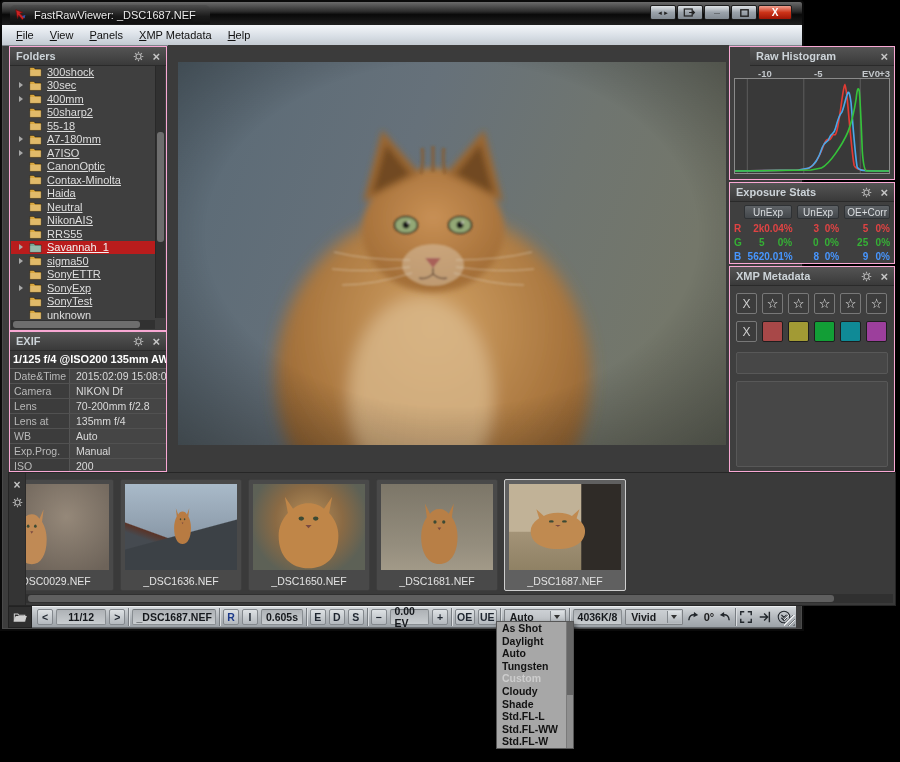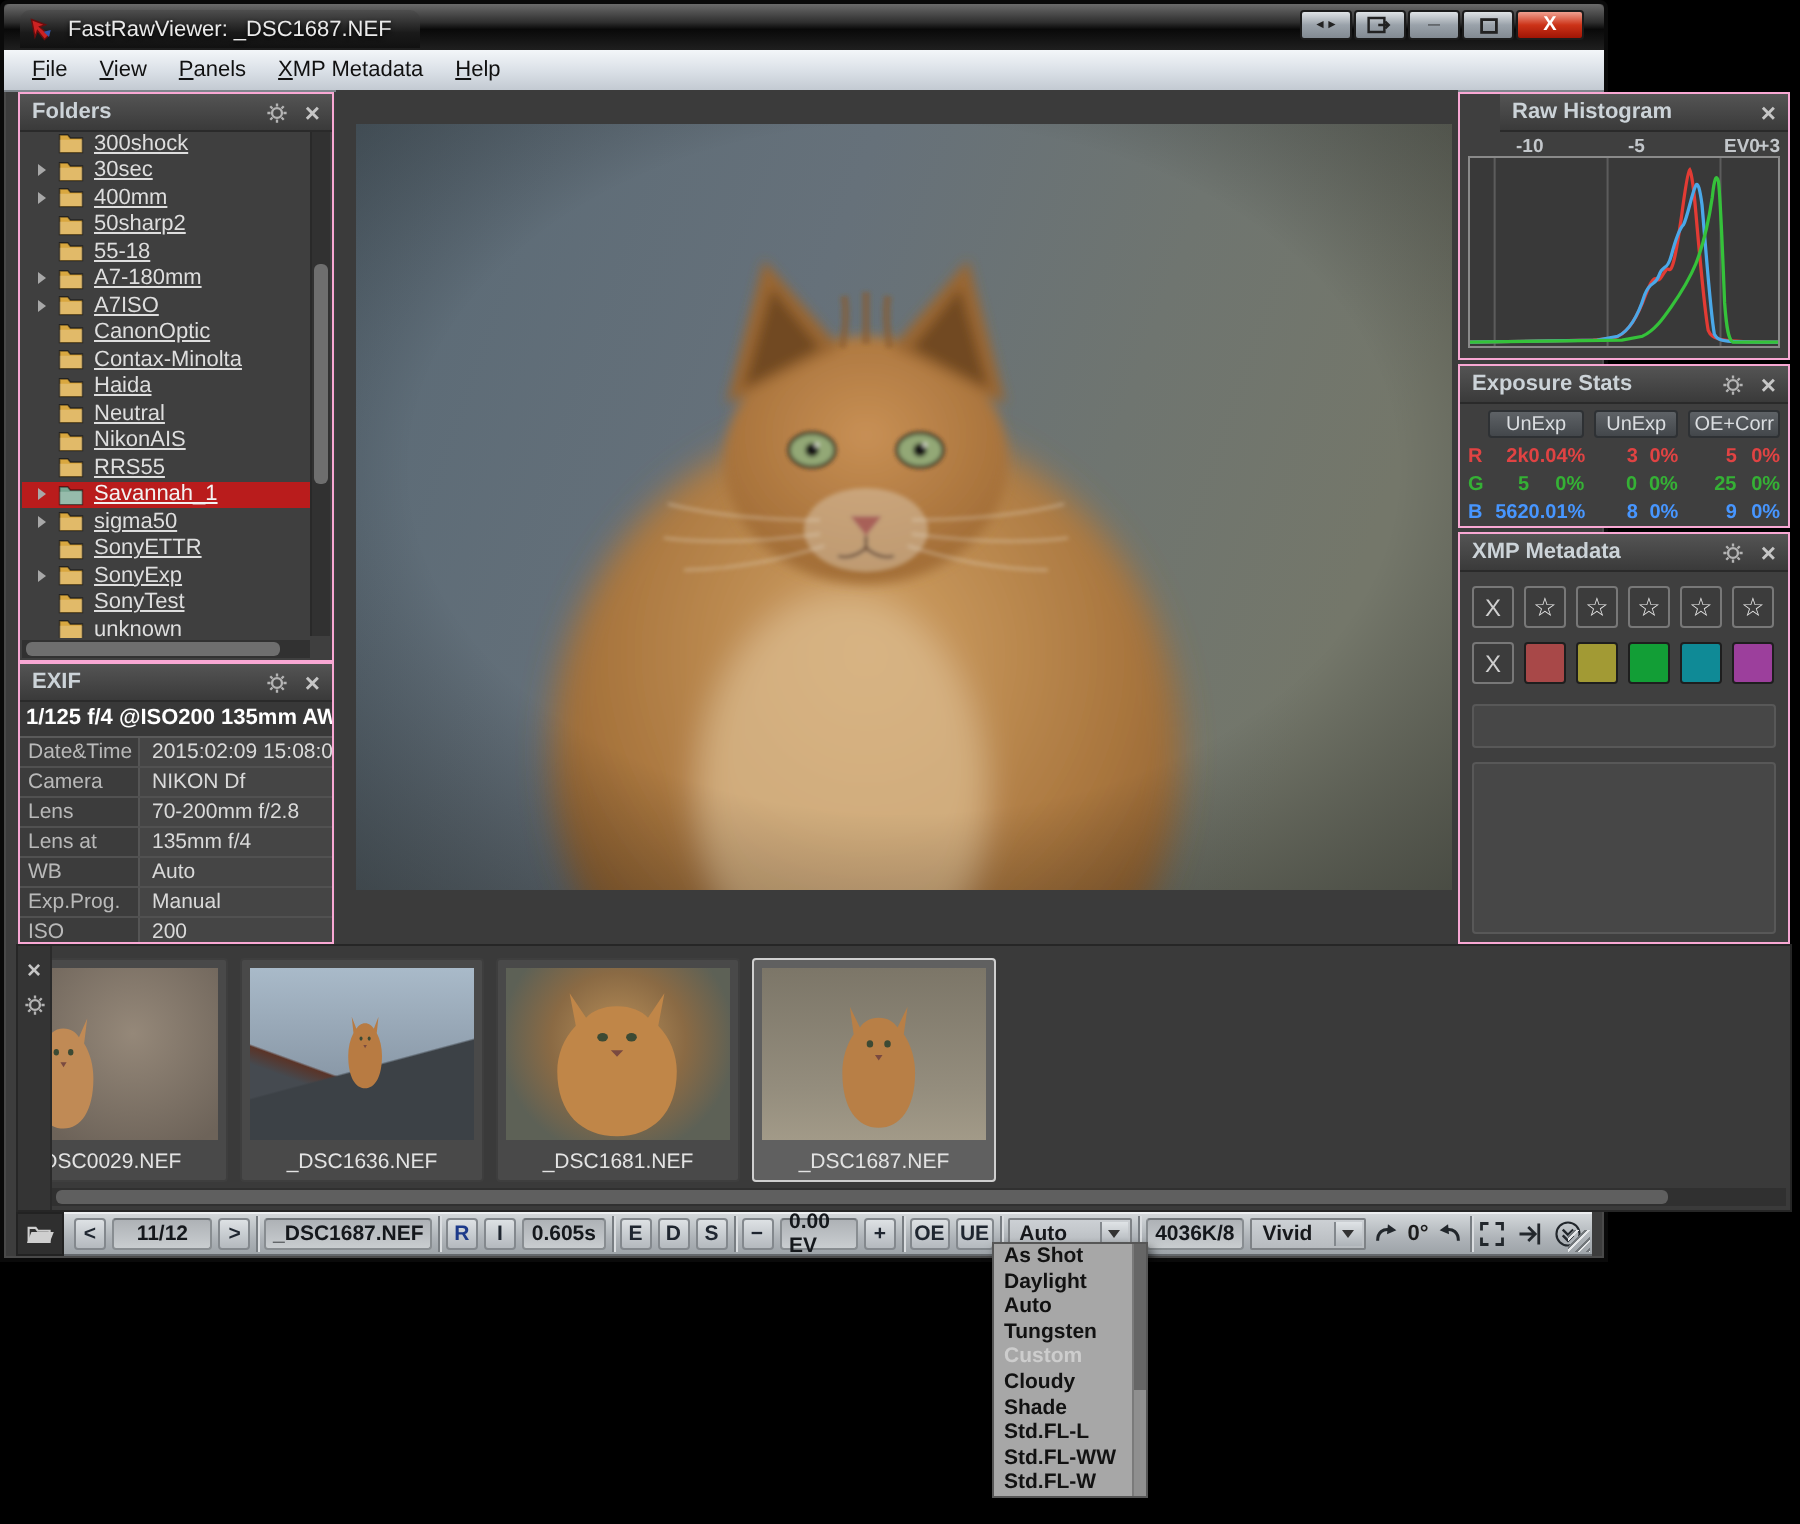--- a/index.html
+++ b/index.html
@@ -684,20 +684,28 @@
             </svg>
     </div>
     <div class="thumb-name">_DSC1636.NEF</div>
   </div>
         <div class="cell">
     <div class="thumb-img">
       <svg class="tcat" preserveAspectRatio="none" viewBox="0 0 100 110">
               <use href="#cat-sil"></use>
             </svg>
     </div>
+    <div class="thumb-name">_DSC1650.NEF</div>
+  </div>
+        <div class="cell">
+    <div class="thumb-img">
+      <svg class="tcat" preserveAspectRatio="none" viewBox="0 0 100 110">
+              <use href="#cat-sil"></use>
+            </svg>
+    </div>
     <div class="thumb-name">_DSC1681.NEF</div>
   </div>
         <div class="cell selected">
     <div class="thumb-img">
       <svg class="tcat" preserveAspectRatio="none" viewBox="0 0 100 110">
               <use href="#cat-sil"></use>
             </svg>
     </div>
     <div class="thumb-name">_DSC1687.NEF</div>
   </div>

